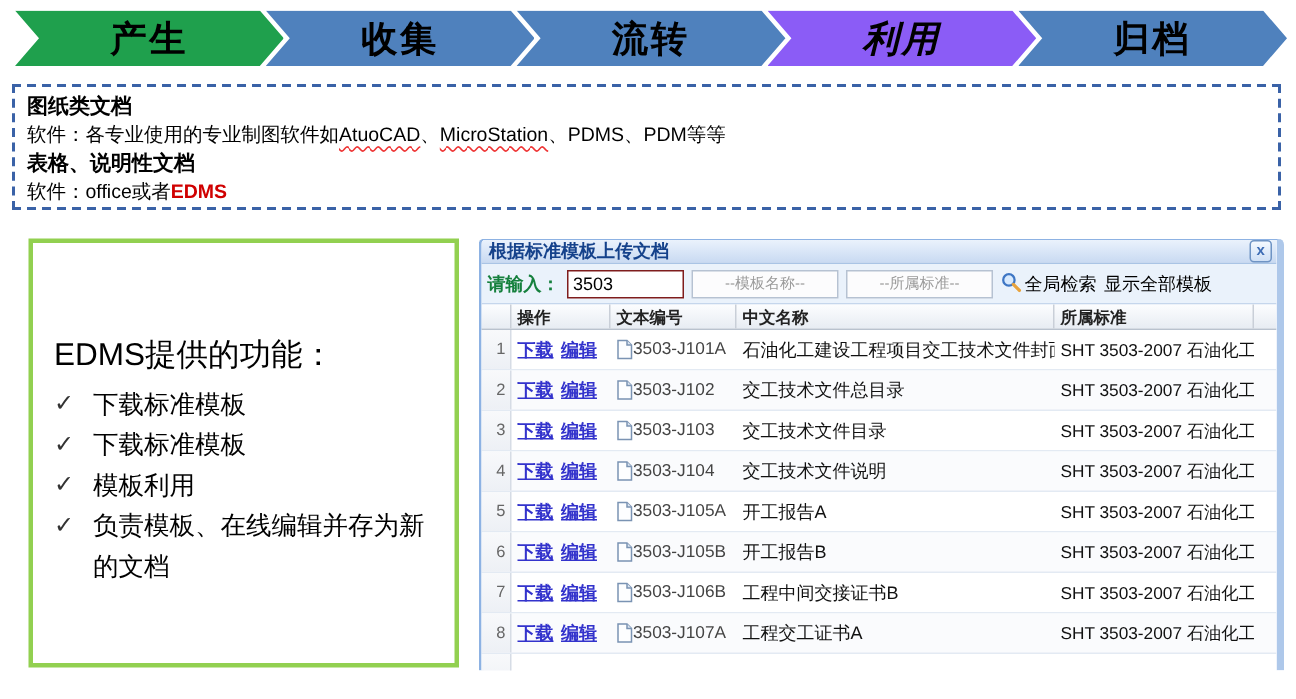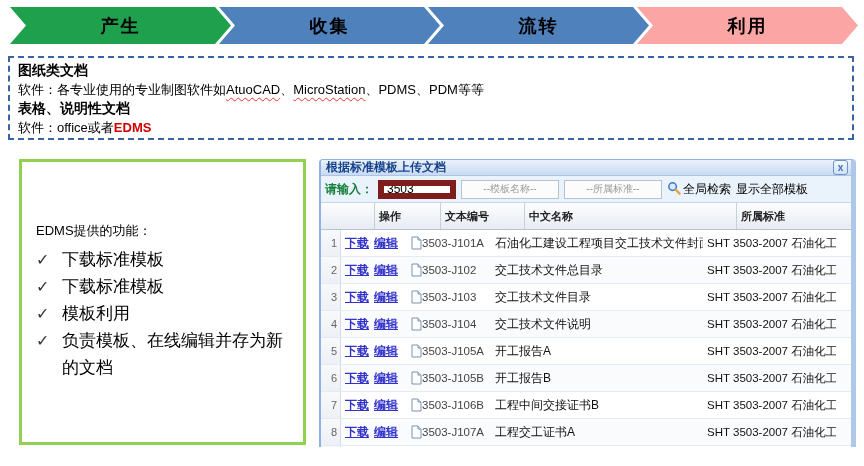--- a/index.html
+++ b/index.html
@@ -4,60 +4,60 @@
 <style>
   * { margin:0; padding:0; box-sizing:border-box; }
   html,body { background:#fff; }
   body { font-family:"Liberation Sans", sans-serif; width:864px; height:466px; position:relative; overflow:hidden; }
 
   
   .flow { position:absolute; left:10px; top:7px; width:848px; height:37px; display:flex; }
   .chev { flex:1; position:relative; display:flex; align-items:center; justify-content:center;
           clip-path:polygon(0 0, calc(100% - 16px) 0, 100% 50%, calc(100% - 16px) 100%, 0 100%, 16px 50%); }
   .chev + .chev { margin-left:-12px; }
-  .chev span { font-size:18px; font-weight:bold; color:#000; letter-spacing:2px; }
+  .chev span { font-size:24px; font-weight:bold; color:#000; letter-spacing:2px; }
 
   
   .note { position:absolute; left:8px; top:56px; width:846px; height:84px;
           border:2px dashed #3A62A7; padding:3px 8px 0 8px; }
   .note .ln { font-size:13px; line-height:19px; color:#000; white-space:nowrap; }
   .note .hd { font-weight:bold; font-size:14px; }
   .wavy { text-decoration:underline; text-decoration-style:wavy; text-decoration-color:#E33; text-decoration-thickness:1px; text-underline-offset:3px; }
   .redtxt { color:#D00000; font-weight:bold; }
 
   
   .funcs { position:absolute; left:19px; top:159px; width:287px; height:286px;
            border:3px solid #92D050; padding:60px 6px 0 14px; background:#fff; }
-  .funcs .ft { font-size:13px; color:#000; margin-bottom:6px; }
+  .funcs .ft { font-size:21px; color:#000; margin-bottom:6px; }
   .funcs .fi { display:flex; font-size:17px; line-height:27px; color:#000; }
   .funcs .chk { width:26px; flex:0 0 26px; color:#333; font-size:16px; }
   .funcs .fi .txt { flex:1; }
 
   
   .dlg { position:absolute; left:319px; top:159px; width:537px; height:288px;
          border:1px solid #8DB2E3; border-left-width:2px; border-right:5px solid #AEC8EA;
          border-bottom:none; background:#fff; overflow:hidden; border-radius:4px 4px 0 0; }
   .dlg-title { height:16px; background:linear-gradient(#EAF2FC,#C9DAF2); display:flex; align-items:center;
                padding:0 3px 0 5px; border-bottom:1px solid #A9C4E5; }
   .dlg-title .t { flex:1; font-size:12px; font-weight:bold; color:#15428B; }
   .dlg-close { width:15px; height:15px; border:1px solid #6F94C4; border-radius:3px;
                background:linear-gradient(#F4F9FF,#CFE0F5); color:#3E6DB5; font-size:10px; font-weight:bold;
                display:flex; align-items:center; justify-content:center; line-height:1; cursor:pointer; }
 
   .dlg-toolbar { height:27px; background:#EAF2FB; border-bottom:1px solid #C5D6EC;
                  display:flex; align-items:center; padding:0 4px; gap:5px; }
   .dlg-toolbar .lbl { font-size:12px; font-weight:bold; color:#15803d; white-space:nowrap; }
-  .dlg-toolbar input { width:78px; height:19px; border:6px solid #7f1d1d; font-size:12px; padding:0 3px;
+  .dlg-toolbar input { width:78px; height:19px; border:1px solid #7f1d1d; font-size:12px; padding:0 3px;
                        font-family:"Liberation Sans", sans-serif; }
   .combo { width:98px; height:19px; border:1px solid #B6C2D2; background:#FCFCFD; color:#9A9A9A;
            font-size:10px; display:flex; align-items:center; justify-content:center; white-space:nowrap; }
   .tool-btn { display:flex; align-items:flex-start; gap:2px; font-size:12px; color:#000; white-space:nowrap; cursor:pointer; }
 
-  .grid-hd { height:27px; display:flex; background:linear-gradient(#FCFDFE,#E7ECF3);
-             border-bottom:1px solid #B9C2CE;padding-left:34px; }
+  .grid-hd { height:17px; display:flex; background:linear-gradient(#FCFDFE,#E7ECF3);
+             border-bottom:1px solid #B9C2CE; }
   .grid-hd .hc { font-size:11px; font-weight:bold; color:#222; padding:1px 4px; border-right:1px solid #C9CFD8;
                  overflow:hidden; white-space:nowrap; display:flex; align-items:center; }
   .c-num { width:20px; flex:0 0 20px; }
   .c-op  { width:66px; flex:0 0 66px; }
   .c-code{ width:84px; flex:0 0 84px; }
   .c-name{ width:212px; flex:0 0 212px; }
   .c-std { width:133px; flex:0 0 133px; }
   .c-tail{ flex:1; }
 
   .grid-row { height:27px; display:flex; border-bottom:1px solid #E3EAF3; background:#fff; }
@@ -77,22 +77,25 @@
 <div class="flow">
     <div class="chev" style="background: rgb(31, 160, 77);">
     <span>产生</span>
   </div>
     <div class="chev" style="background: rgb(79, 129, 189);">
     <span>收集</span>
   </div>
     <div class="chev" style="background: rgb(79, 129, 189);">
     <span>流转</span>
   </div>
-    <div class="chev" style="background: #fca5a5;">
+    <div class="chev" style="background: #8b5cf6; font-style: italic;">
     <span>利用</span>
+  </div>
+    <div class="chev" style="background: rgb(79, 129, 189);">
+    <span>归档</span>
   </div>
   </div>
 
 <div class="note">
   <div class="ln hd">图纸类文档</div>
   <div class="ln"><span>软件：各专业使用的专业制图软件如</span><span class="wavy">AtuoCAD</span><span>、</span><span class="wavy">MicroStation</span><span>、PDMS、PDM等等</span></div>
   <div class="ln hd">表格、说明性文档</div>
   <div class="ln"><span>软件：office或者</span><span class="redtxt">EDMS</span></div>
 </div>
 

